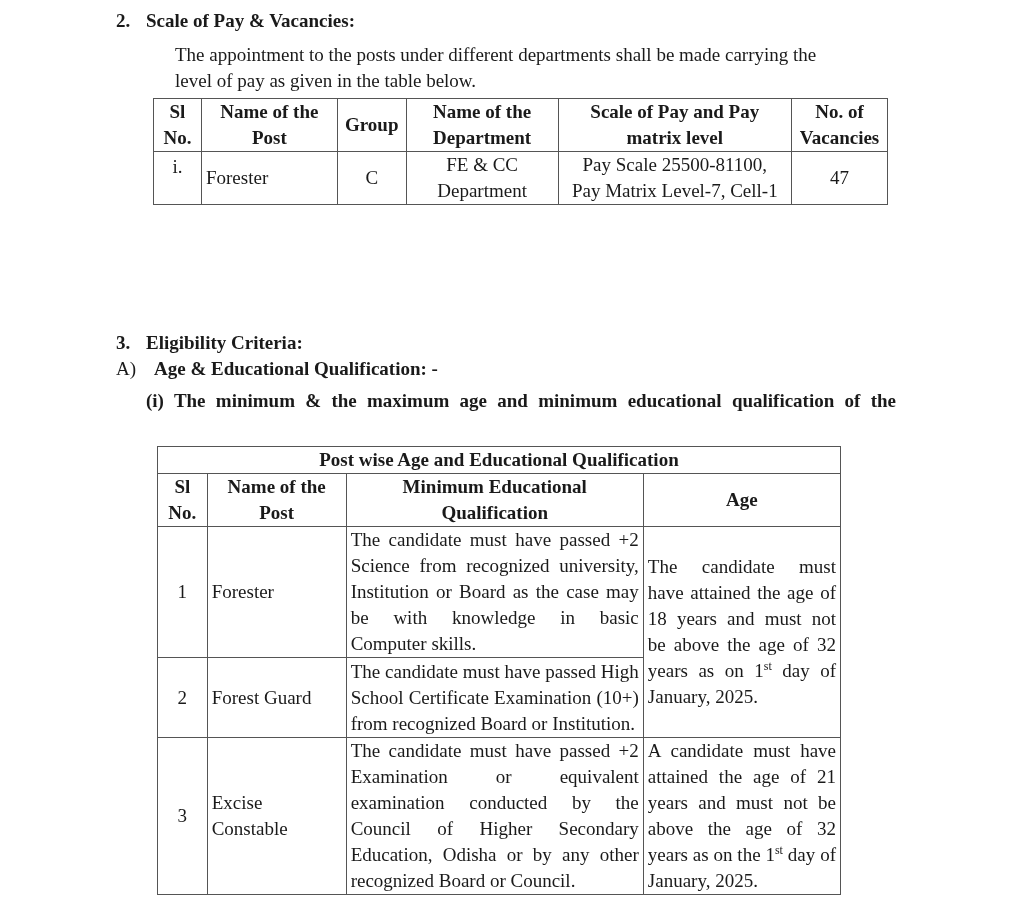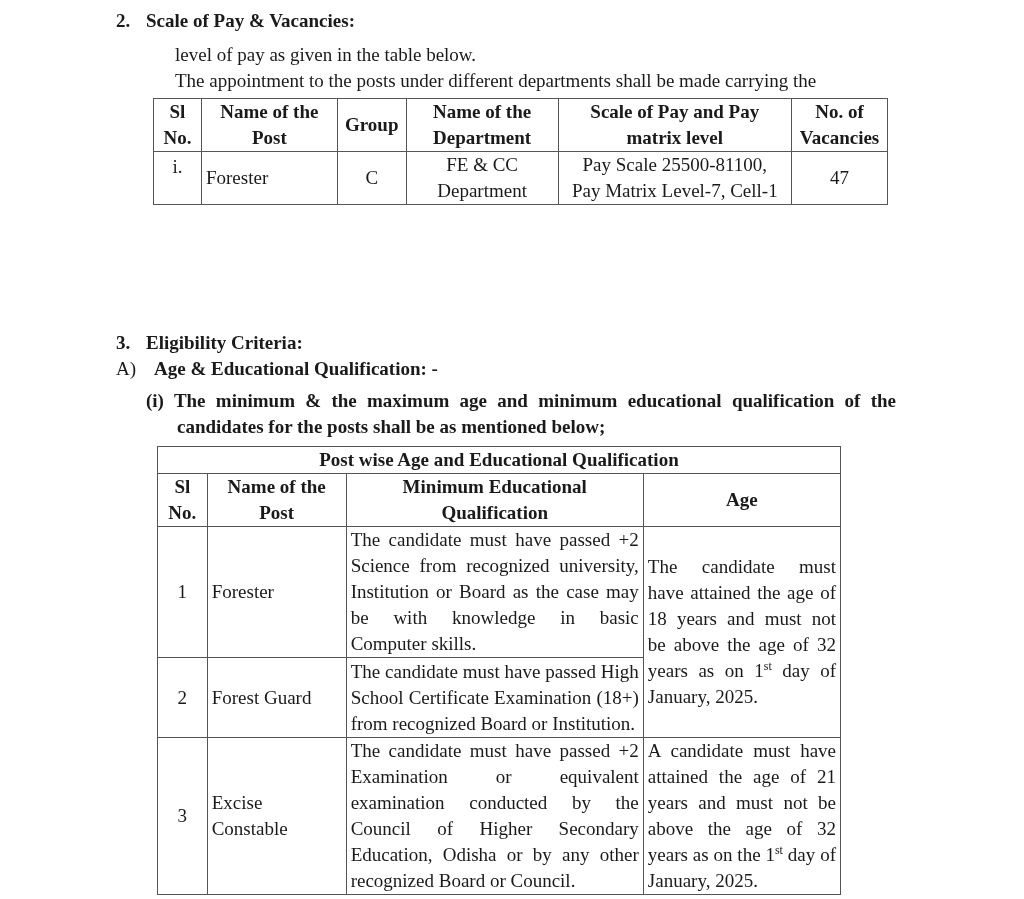--- a/index.html
+++ b/index.html
@@ -35,22 +35,22 @@
   #t2 .c { text-align: center; }
   sup { font-size: 12px; line-height: 0; }
 </style>
 </head>
 <body>
 
 <div class="abs sec2 b">
   <span class="num">2.</span><span>Scale of Pay &amp; Vacancies:</span>
 </div>
 <div class="abs para1">
+  <span>The appointment to the posts under different departments shall be made carrying the</span>
   <span>level of pay as given in the table below.</span>
-  <span>The appointment to the posts under different departments shall be made carrying the</span>
 </div>
 
 <table id="t1">
   <colgroup>
     <col style="width:48px">
       <col style="width:136px">
       <col style="width:69px">
       <col style="width:152px">
       <col style="width:234px">
       <col style="width:96px">
@@ -97,21 +97,20 @@
   </table>
 
 <div class="abs sec3 b">
   <span class="num">3.</span><span>Eligibility Criteria:</span>
 </div>
 <div class="abs secA">
   <span class="num">A)</span><span class="b">Age &amp; Educational Qualification: -</span>
 </div>
 <div class="abs para2">
   <span class="l1"><span>(i)</span> <span>The minimum &amp; the maximum age and minimum educational qualification of the</span></span>
-  <span class="l2">candidates for the posts shall be as mentioned below;</span>
 </div>
 
 <table id="t2">
   <colgroup>
     <col style="width:52px">
       <col style="width:148px">
       <col style="width:330px">
       <col style="width:218px">
   </colgroup>
   <tbody>
@@ -132,21 +131,21 @@
   </tr>
   <tr style="height:130px">
     <td class="c">1</td>
     <td>Forester</td>
     <td class="just">The candidate must have passed +2 Science from recognized university, Institution or Board as the case may be with knowledge in basic Computer skills.</td>
     <td rowspan="2" class="just"><span>The candidate must have attained the age of 18 years and must not be above the age of 32 years as on 1</span><sup>st</sup><span> day of January, 2025.</span></td>
   </tr>
   <tr style="height:80px">
     <td class="c">2</td>
     <td>Forest Guard</td>
-    <td class="just">The candidate must have passed High School Certificate Examination (18+) from recognized Board or Institution.</td>
+    <td class="just">The candidate must have passed High School Certificate Examination (10+) from recognized Board or Institution.</td>
   </tr>
   <tr style="height:156px">
     <td class="c">3</td>
     <td>
           <span style="display:block;width:80px">Excise Constable</span>
         </td>
     <td class="just">The candidate must have passed +2 Examination or equivalent examination conducted by the Council of Higher Secondary Education, Odisha or by any other recognized Board or Council.</td>
     <td class="just"><span>A candidate must have attained the age of 21 years and must not be above the age of 32 years as on the 1</span><sup>st</sup><span> day of January, 2025.</span></td>
   </tr>
 </tbody>

